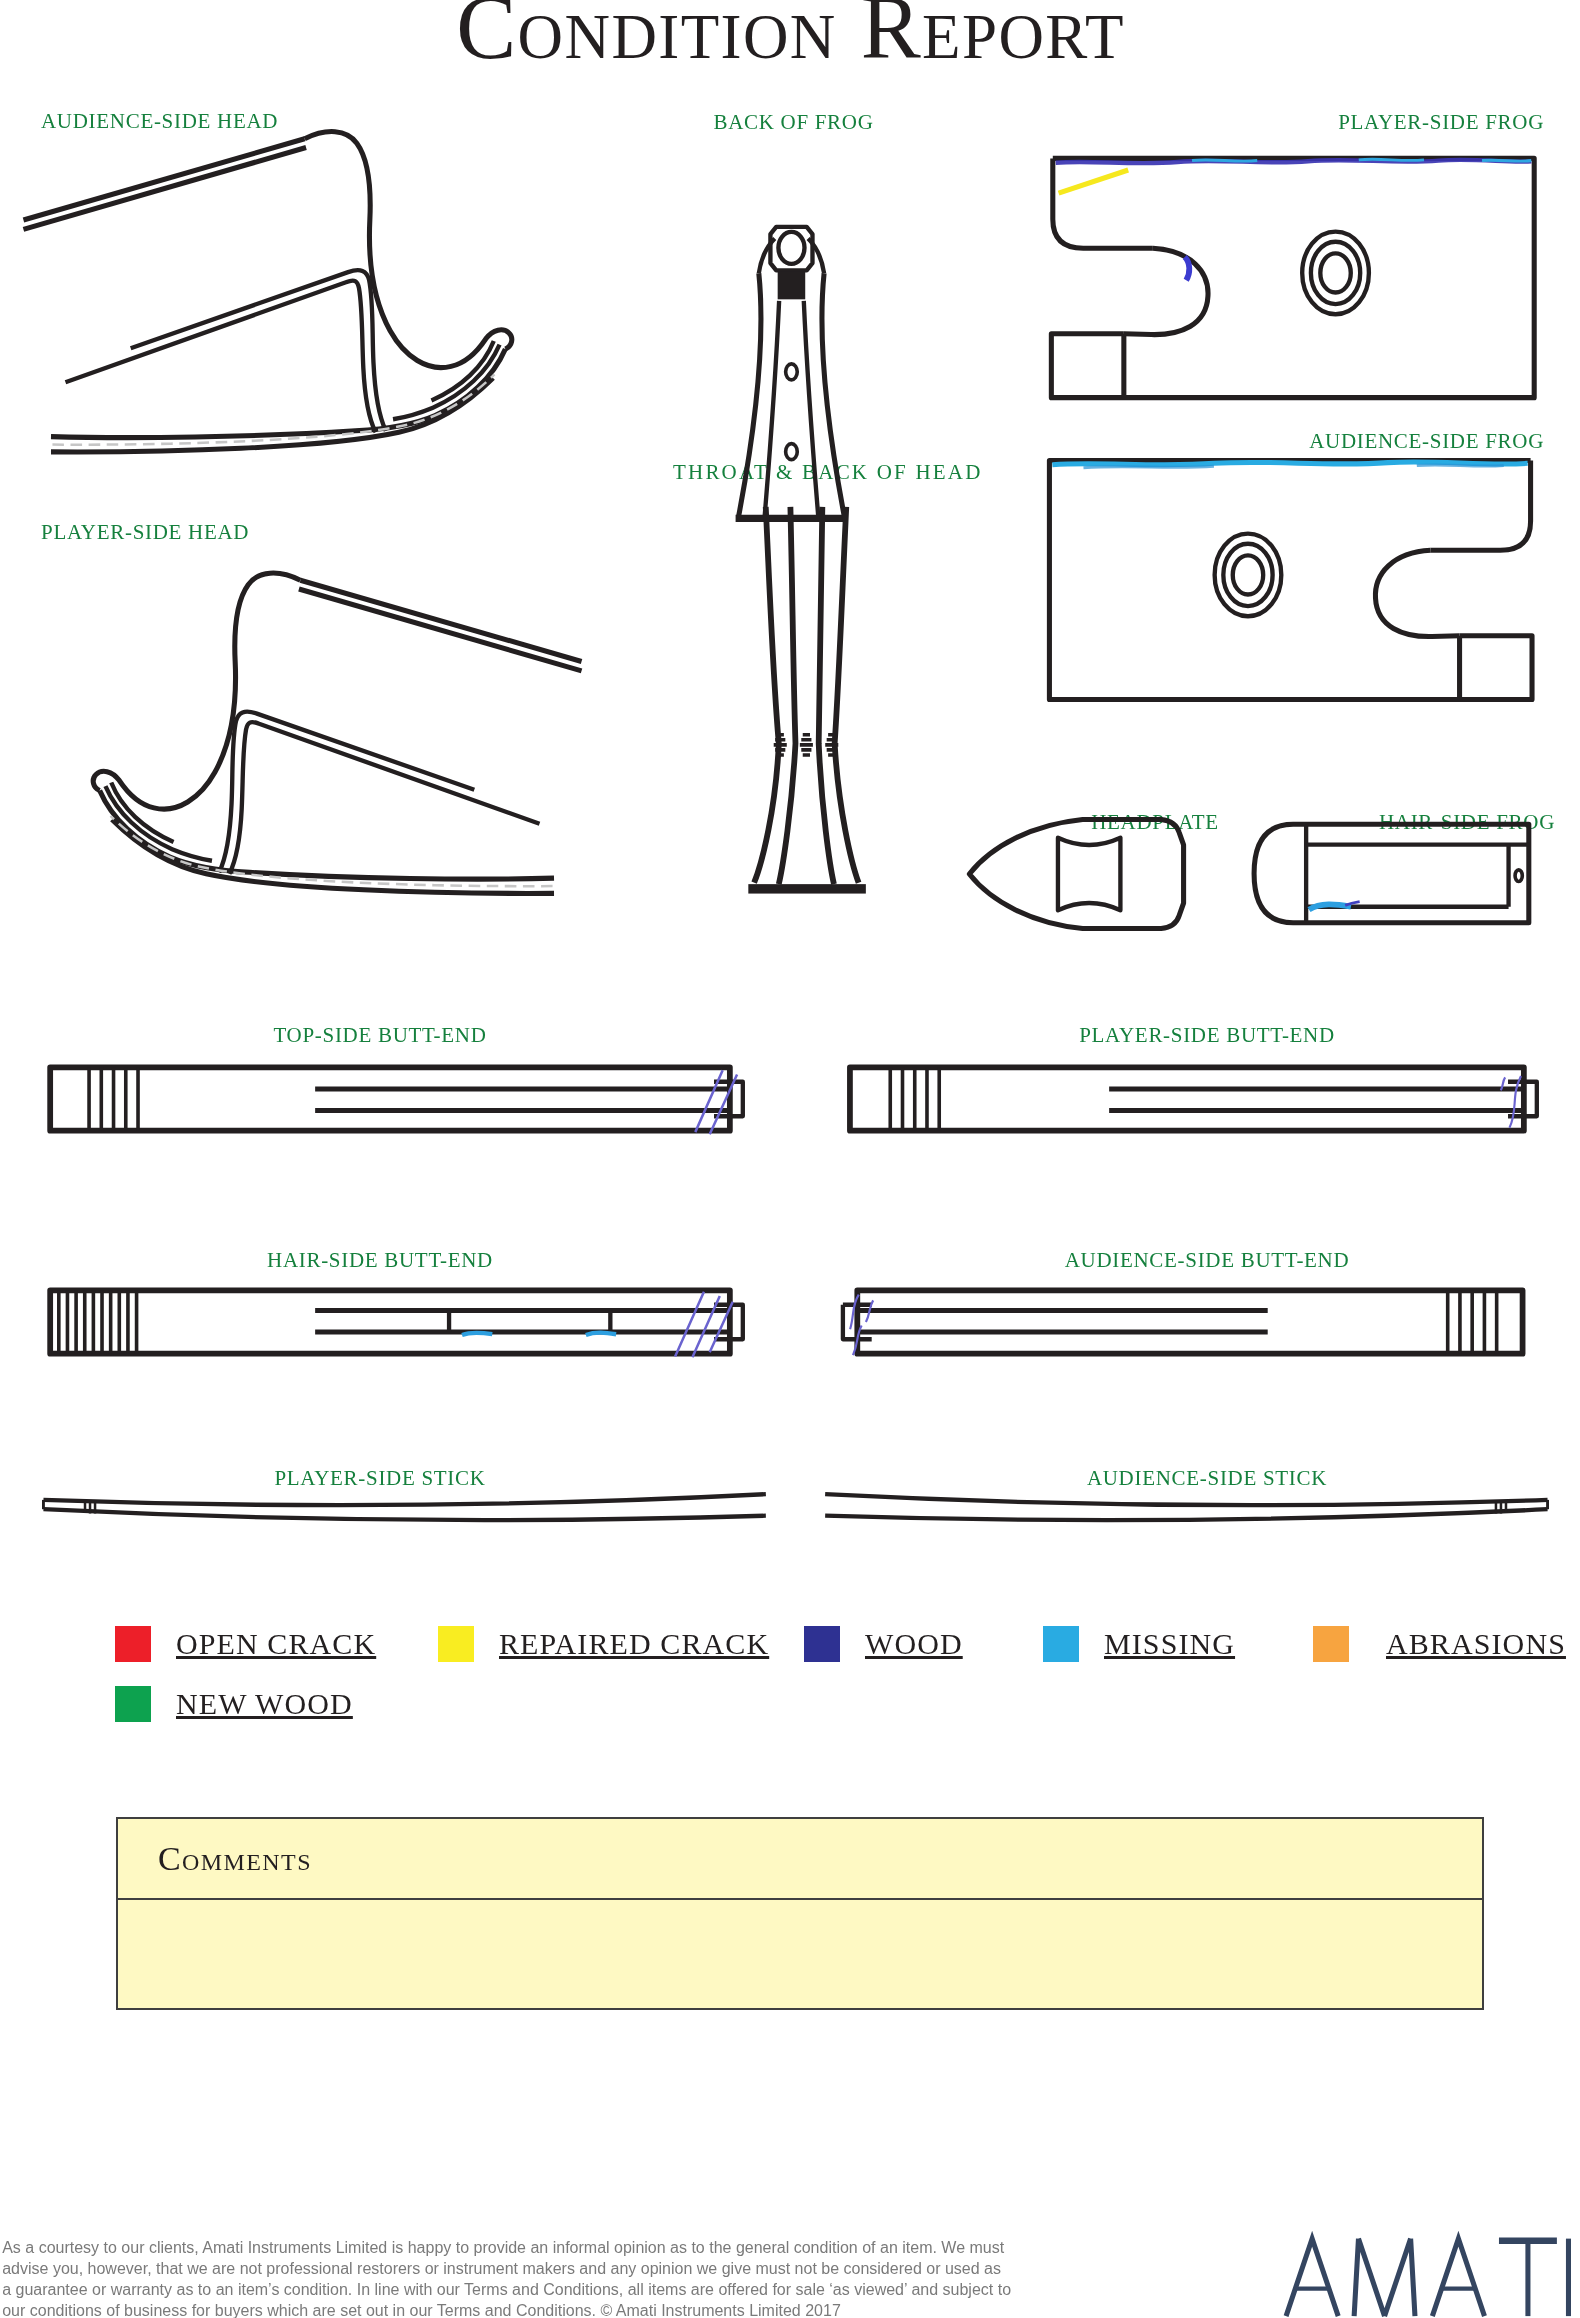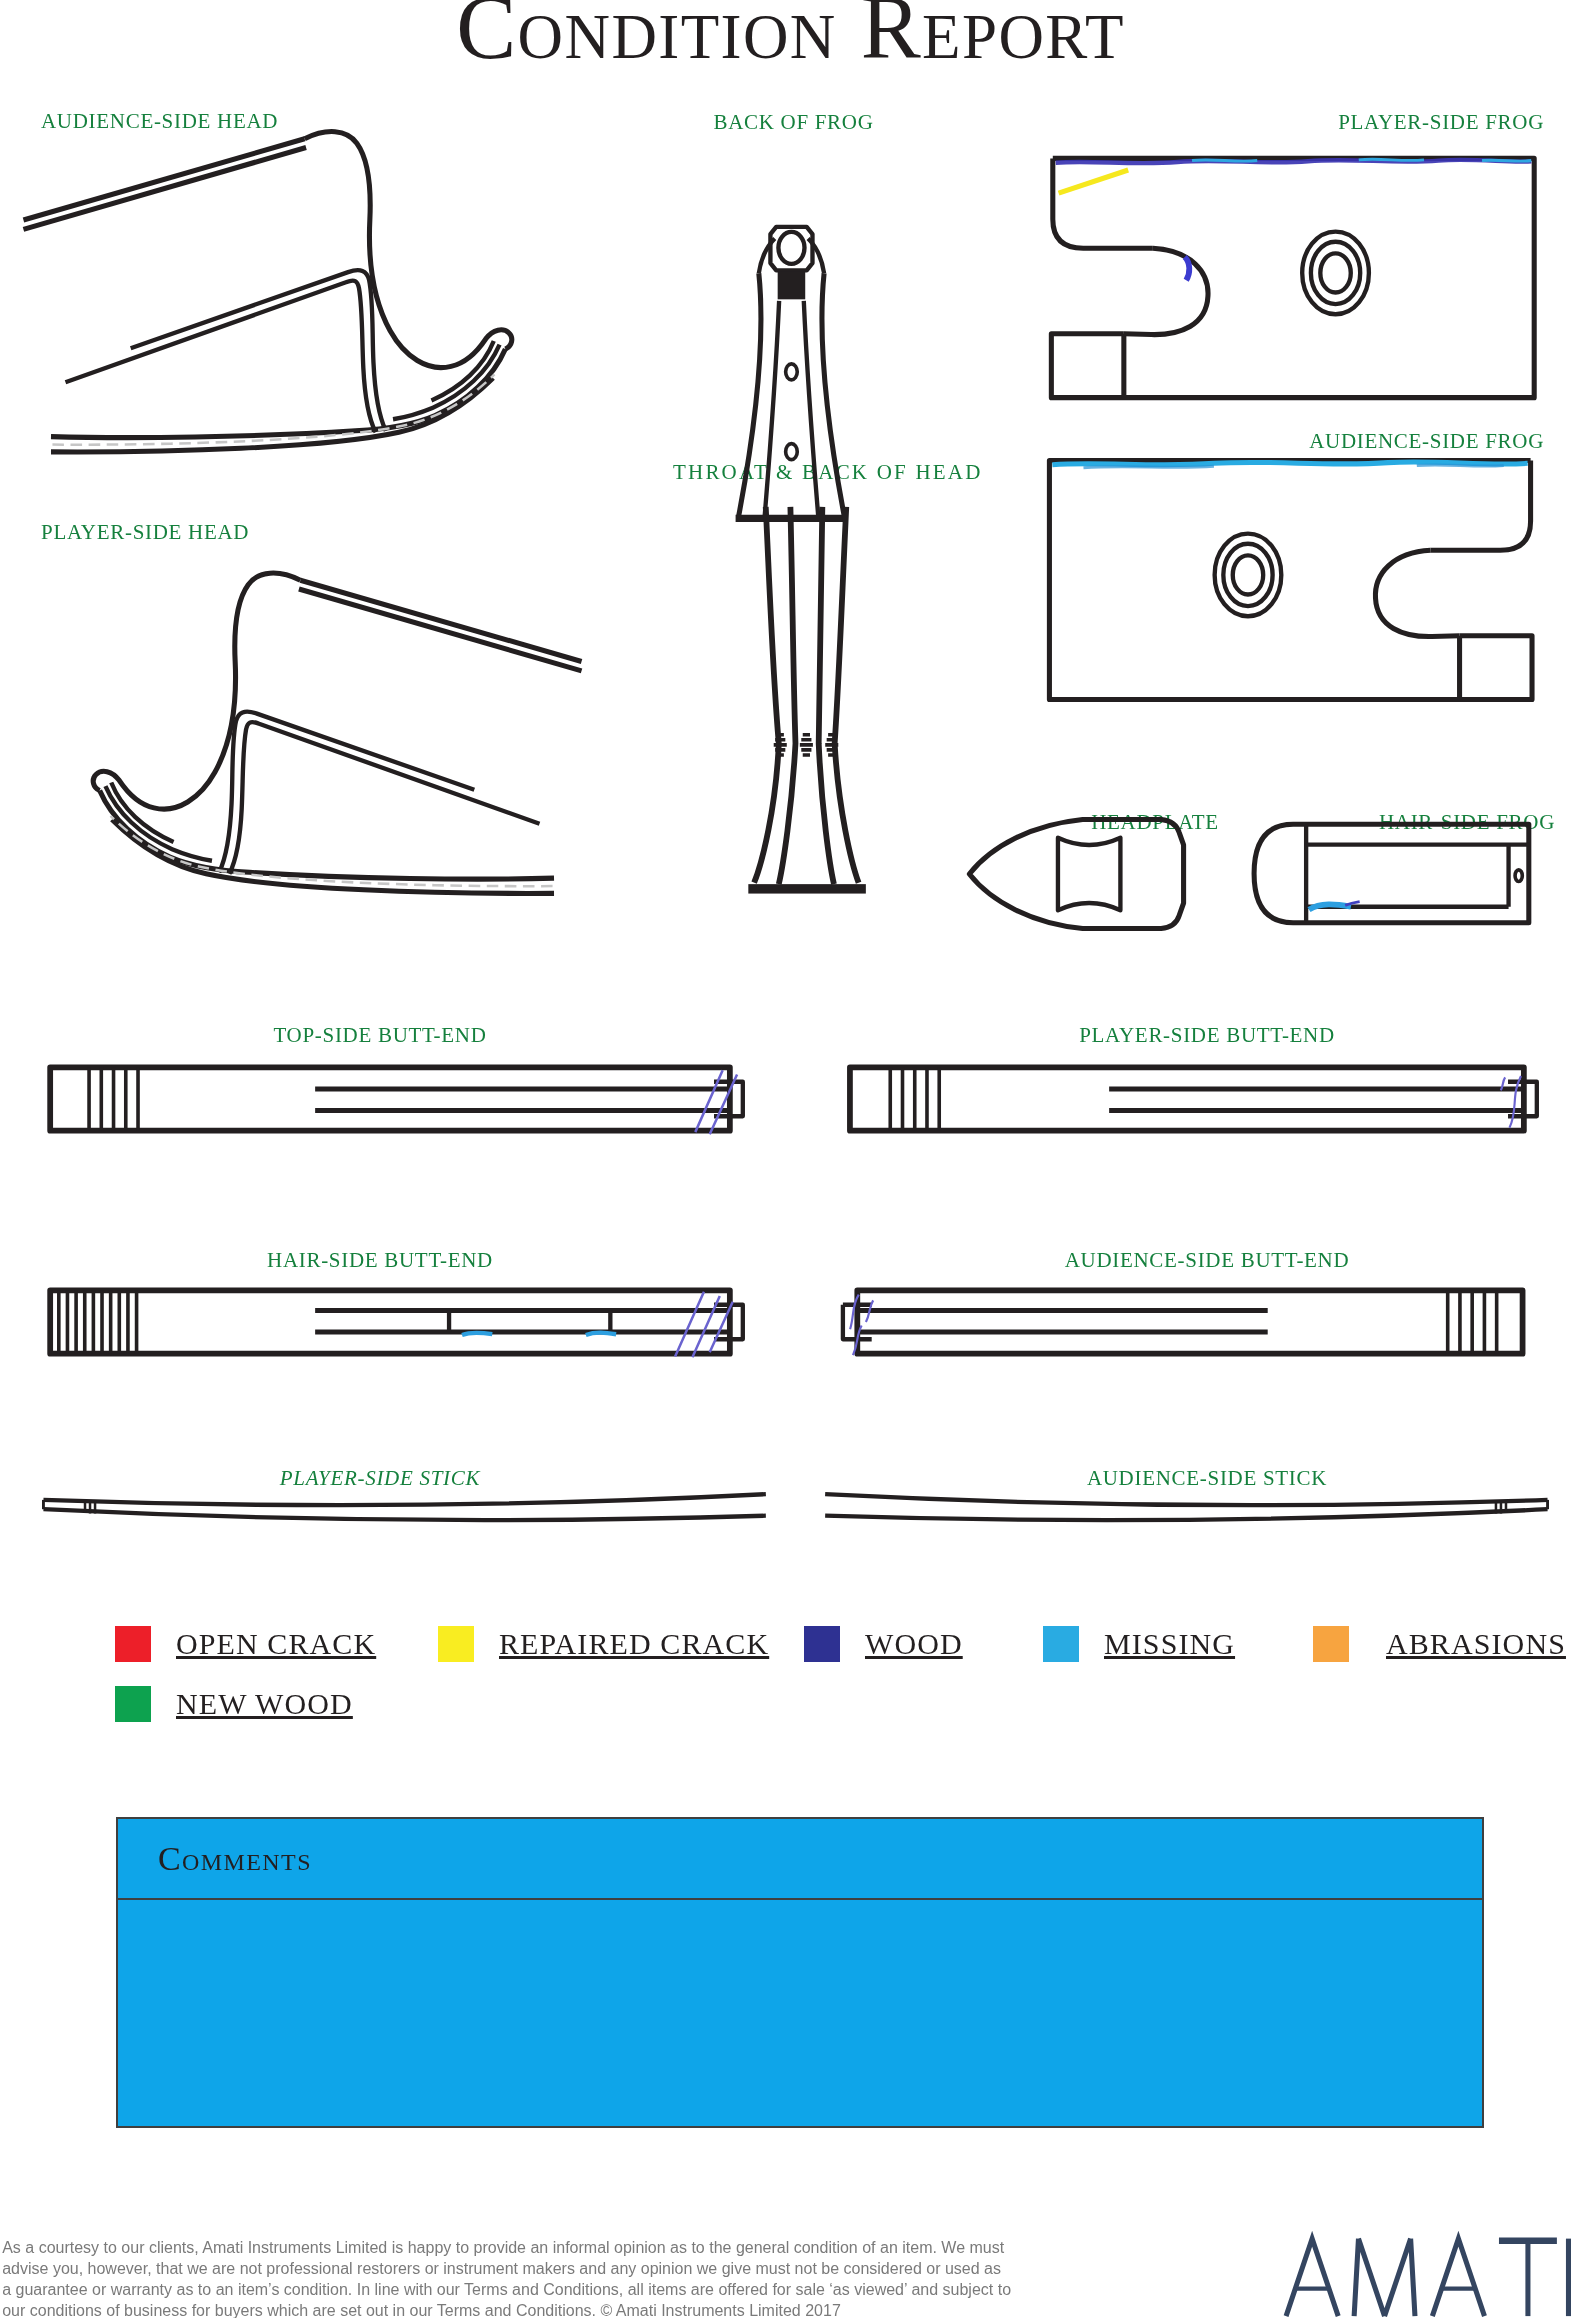--- a/index.html
+++ b/index.html
@@ -9,22 +9,22 @@
            font-variant:small-caps;font-weight:400;font-size:90px;letter-spacing:1.4px;
            line-height:1.1;color:#231f20;}
   .lbl{position:absolute;font-size:21px;letter-spacing:0.7px;white-space:nowrap;color:#15803d;}
   .lbl.c{text-align:center;}
   .lbl.r{text-align:right;}
   svg{position:absolute;overflow:visible;}
   .stroke{stroke:#231f20;fill:none;stroke-linejoin:round;}
   .legend-item{position:absolute;display:flex;align-items:center;gap:25px;}
   .sw{width:36px;height:36px;flex:0 0 auto;}
   .legend-item .t{font-size:30px;letter-spacing:1.1px;white-space:nowrap;text-decoration:underline;}
-  .comments-box{position:absolute;left:116px;top:1817px;width:1368px;height:311px;
-                border:2.9px solid #3f3f3f;box-sizing:border-box;background:#0ea5e9;}
+  .comments-box{position:absolute;left:116px;top:1817px;width:1368px;height:193px;
+                border:2.9px solid #3f3f3f;box-sizing:border-box;background:#fef9c3;}
   .comments-head{height:79px;border-bottom:2.9px solid #3f3f3f;display:flex;align-items:center;}
   .comments-head .t{font-variant:small-caps;font-size:34px;letter-spacing:1.4px;margin-left:40px;}
   .comments-area{height:160px;}
   .disclaimer{position:absolute;left:2.2px;top:2237px;width:1167px;
               font-family:"Liberation Sans",sans-serif;font-size:16px;line-height:21px;color:#7a7a7a;}
   .logo{position:absolute;left:1283px;top:2235px;width:290px;height:84px;}
   .sr{position:absolute;width:0.7px;height:0.7px;overflow:hidden;clip:rect(0 0 0 0);white-space:nowrap;}
 </style>
 </head>
 <body>
@@ -38,21 +38,21 @@
   <div class="lbl r" style="left:1232px;top:110px;width:312px;">PLAYER-SIDE FROG</div>
   <div class="lbl r" style="left:1232px;top:429px;width:312px;">AUDIENCE-SIDE FROG</div>
   <div class="lbl" style="left:41px;top:520px;">PLAYER-SIDE HEAD</div>
   <div class="lbl" style="left:673px;top:460px;letter-spacing:2.2px;">THROAT &amp; BACK OF HEAD</div>
   <div class="lbl c" style="left:1050px;top:810px;width:210px;">HEADPLATE</div>
   <div class="lbl r" style="left:1345px;top:810px;width:210px;">HAIR-SIDE FROG</div>
   <div class="lbl c" style="left:188px;top:1023px;width:384px;">TOP-SIDE BUTT-END</div>
   <div class="lbl c" style="left:1015px;top:1023px;width:384px;">PLAYER-SIDE BUTT-END</div>
   <div class="lbl c" style="left:188px;top:1248px;width:384px;">HAIR-SIDE BUTT-END</div>
   <div class="lbl c" style="left:1015px;top:1248px;width:384px;">AUDIENCE-SIDE BUTT-END</div>
-  <div class="lbl c" style="left:188px;top:1466px;width:384px;font-style:italic;">PLAYER-SIDE STICK</div>
+  <div class="lbl c" style="left:188px;top:1466px;width:384px;">PLAYER-SIDE STICK</div>
   <div class="lbl c" style="left:1015px;top:1466px;width:384px;">AUDIENCE-SIDE STICK</div>
 
   <svg style="left:22px;top:127px;" width="558" height="312" viewBox="0 0 770 430">
     <g class="stroke" stroke-width="7">
       <path d="M2,128 L390,16"></path>
       <path d="M2,141 L392,28"></path>
       <path d="M390,16 C420,1 448,3 462,22 C478,44 482,85 480,128 C477,190 487,243 508,281 C528,317 560,338 592,330 C614,325 628,310 640,292 C650,279 664,276 672,284 C679,291 676,302 667,306"></path>
       <path d="M667,306 C650,345 615,378 570,398 C540,411 500,417 460,419 C320,428 150,430 40,427"></path>
       <path d="M659,300 C643,337 610,368 567,387 C548,395 530,400 512,403" stroke-width="6"></path>
       <path d="M651,295 C637,330 606,359 565,377" stroke-width="6"></path>

